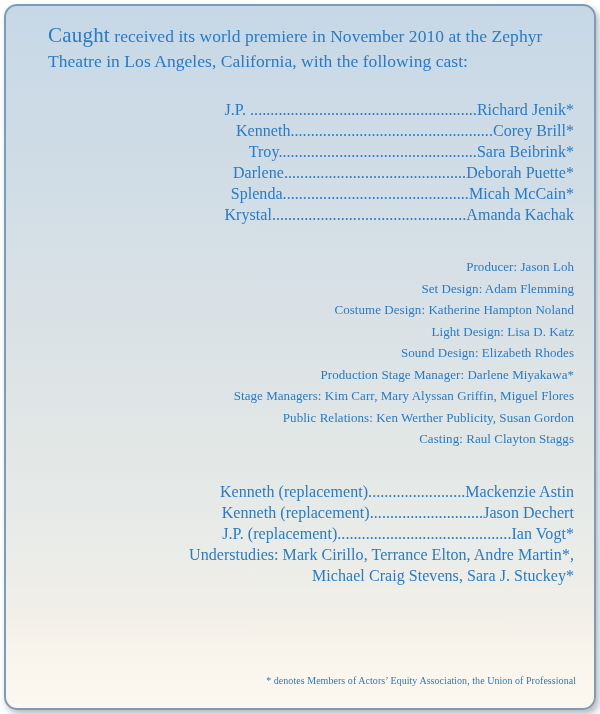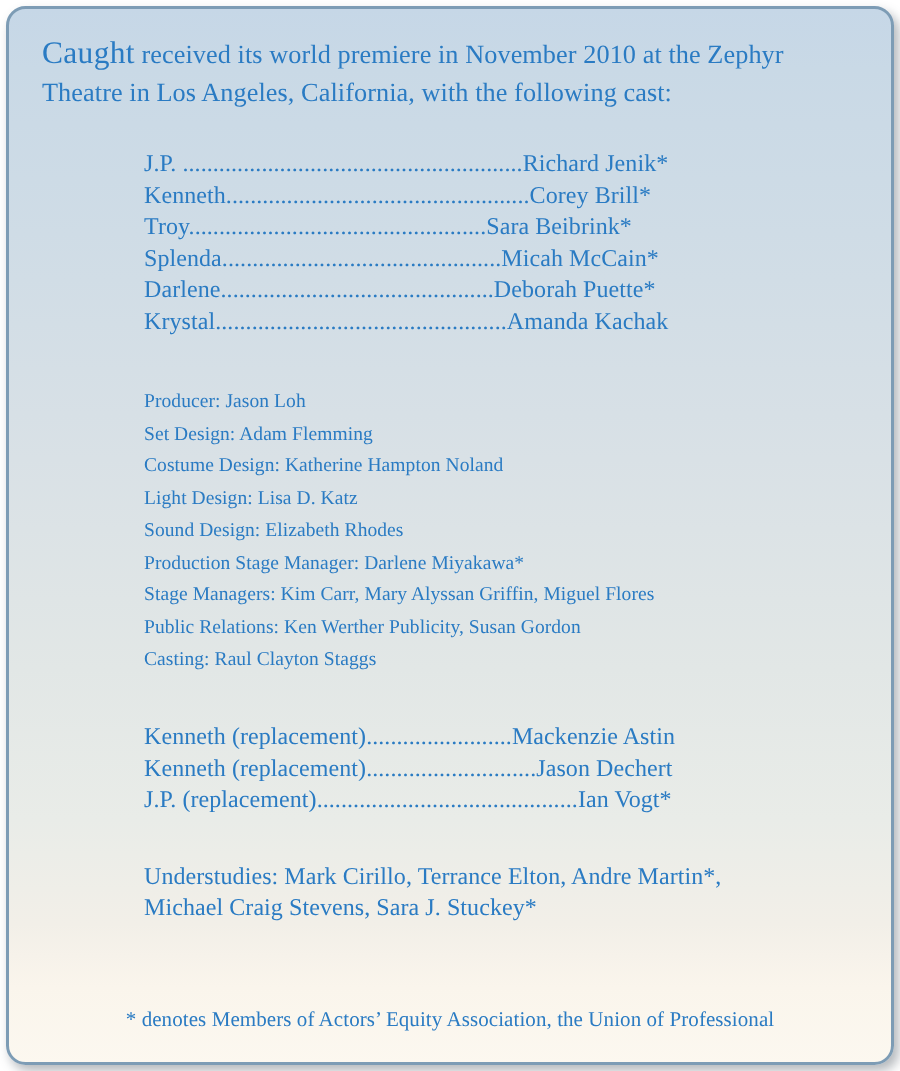--- a/index.html
+++ b/index.html
@@ -28,20 +28,21 @@
         #c9d9e6 40px,
         #cfdce6 150px,
         #d9e1e6 300px,
         #e2e7e6 440px,
         #e9ece8 540px,
         #f2efe8 610px,
         #faf5ec 652px,
         #fcf8f0 706px);
     box-shadow: 3px 4px 7px rgba(70,80,90,0.40);
     overflow: hidden;
+    padding-left: 20px;
   }
 
   
   .ink {
     color: #2a7bc3;
   }
 
   #intro-paragraph {
     margin: 0;
     padding: 17px 18px 0 22px;
@@ -51,20 +52,21 @@
   }
   #show-title {
     font-size: 21px;
     letter-spacing: 0.2px;
   }
 
   
   .block {
     padding-left: 90px;
     padding-right: 20px;
+    text-align: right;
   }
 
   .line {
     font-size: 16px;
     line-height: 21px;
     white-space: pre;
     letter-spacing: 0.05px;
   }
 
   
@@ -78,49 +80,49 @@
   .understudy-line {
     font-size: 16px;
     line-height: 21.5px;
     letter-spacing: 0.05px;
   }
 
   
   #cast-block      { margin-top: 25px; }
   #credits-block   { margin-top: 31px; }
   #replacement-block { margin-top: 31px; }
-  #understudy-block  { margin-top: 30px; }
+  #understudy-block  { }
 
   
   #footnote {
     position: absolute;
     left: 0;
     right: 0;
     bottom: 16px;
-    text-align: center;
-    font-size: 14px;
+    text-align: right;
+    font-size: 10px;
     line-height: 22px;
     padding: 0 18px;
     letter-spacing: 0.05px;
   }
 </style>
 </head>
 <body>
 
 <div id="playbill-card">
 
   <p id="intro-paragraph" class="ink"><span id="show-title">Caught</span><span> received its world premiere in November 2010 at the Zephyr Theatre in Los Angeles, California, with the following cast:</span></p>
 
   <div id="cast-block" class="block">
 
   <div class="ink line"><span>J.P. </span><span>........................................................</span><span>Richard Jenik*</span></div>
       <div class="ink line"><span>Kenneth</span><span>..................................................</span><span>Corey Brill*</span></div>
       <div class="ink line"><span>Troy</span><span>.................................................</span><span>Sara Beibrink*</span></div>
+      <div class="ink line"><span>Darlene</span><span>.............................................</span><span>Deborah Puette*</span></div>
       <div class="ink line"><span>Splenda</span><span>..............................................</span><span>Micah McCain*</span></div>
-      <div class="ink line"><span>Darlene</span><span>.............................................</span><span>Deborah Puette*</span></div>
       <div class="ink line"><span>Krystal</span><span>................................................</span><span>Amanda Kachak</span></div>
     </div>
 
   <div id="credits-block" class="block">
 
   <div class="ink credit-line">Producer: Jason Loh</div>
       <div class="ink credit-line">Set Design: Adam Flemming</div>
       <div class="ink credit-line">Costume Design: Katherine Hampton Noland</div>
       <div class="ink credit-line">Light Design: Lisa D. Katz</div>
       <div class="ink credit-line">Sound Design: Elizabeth Rhodes</div>

